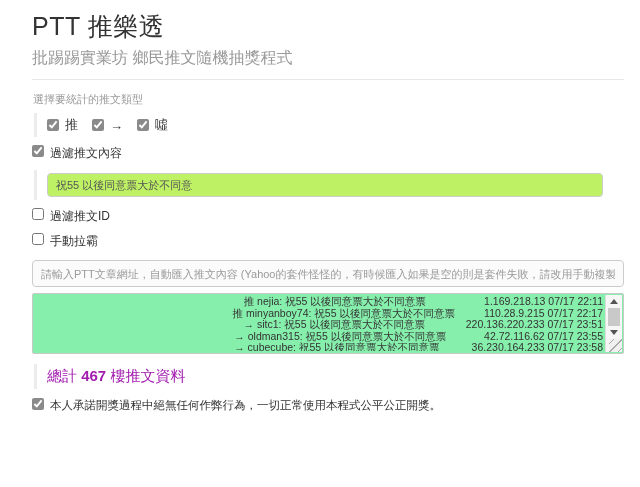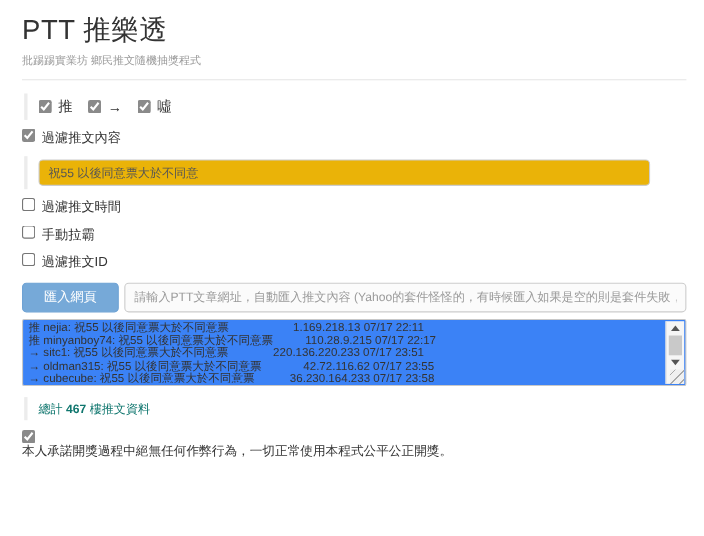--- a/index.html
+++ b/index.html
@@ -2,88 +2,89 @@
 <html><head>
 <meta charset="utf-8">
 <style>
   * { box-sizing: border-box; }
   html,body { margin:0; padding:0; background:#fff; }
   body {
     width:640px; height:487px; overflow:hidden;
     font-family:"Liberation Sans","DejaVu Sans",sans-serif;
     color:#333; font-size:12px;
   }
-  .page { padding:10px 16px 0 20px; }
+  .page { padding:10px 16px 0 32px; }
 
   h1.title { font-size:25px; font-weight:500; margin:0 0 5px 0; color:#333; letter-spacing:.5px; }
-  .subtitle { font-size:10px; color:#999; margin:0 0 10px 0; }
+  .subtitle { font-size:16px; color:#999; margin:0 0 10px 0; }
   hr.sep { border:none; border-top:1px solid #e7e7e7; margin:0 0 12px 0; }
 
   .field-label { font-size:11px; color:#999; margin:0 0 6px 1px; }
 
   .indent-group { border-left:3px solid #ececec; margin:4px 0 8px 2px; padding:3px 0 3px 10px; }
 
   .cb-row { display:flex; align-items:flex-start; margin:8px 0; font-size:12px; color:#333; }
   .cb-row input[type=checkbox] { width:12px; height:12px; margin:0 6px 0 0; accent-color:#8a8a8a; }
   .types-row { display:flex; align-items:center; gap:4px; font-size:13px; }
   .types-row .type-item { display:flex; align-items:center; margin-right:10px; }
   .types-row input[type=checkbox] { width:12px; height:12px; margin:0 6px 0 0; accent-color:#8a8a8a; }
 
   .filter-input {
-    width:556px; height:24px; background:#eab308; border:1px solid #ccc; border-radius:4px;
+    width:556px; height:24px; background:#bef264; border:1px solid #ccc; border-radius:4px;
     padding:0 8px; font-size:11px; color:#555; font-family:inherit;
   }
 
   .import-row { display:flex; gap:5px; margin:10px 0 6px 0; }
   .btn-blue {
     background:#76a9d8; border:1px solid #6ea2d4; color:#fff; border-radius:4px;
     font-size:12px; cursor:pointer; font-family:inherit;
   }
   .import-btn { width:88px; height:27px; }
   .url-input {
     flex:1; height:27px; border:1px solid #ccc; border-radius:4px; background:#fbfbfb;
     padding:0 8px; font-size:11px; color:#333; font-family:inherit;
   }
   .url-input::placeholder { color:#9a9a9a; }
 
   .fake-textarea {
     position:relative; margin:2px 0 10px 0; height:61px;
-    background:#3b82f6; border:1px solid #c8c8c8; border-radius:2px;
+    background:#86efac; border:1px solid #c8c8c8; border-radius:2px;text-align:right;
   }
   .fake-textarea .ta-content {
     position:absolute; inset:2px 20px 2px 5px; overflow:hidden;
     white-space:pre; font-size:10.5px; line-height:11.5px; color:#333;
   }
   .scroll-track {
     position:absolute; top:1px; right:1px; bottom:1px; width:17px;
     background:#f6f6f6; border-left:1px solid #ddd;
   }
   .arrow-up, .arrow-down { position:absolute; left:4px; width:0; height:0; border-left:4px solid transparent; border-right:4px solid transparent; }
   .arrow-up { top:4px; border-bottom:5px solid #555; }
   .arrow-down { bottom:17px; border-top:5px solid #555; }
   .scroll-thumb { position:absolute; top:13px; left:2px; width:12px; height:18px; background:#c9c9c9; }
   .resize-grip {
     position:absolute; bottom:1px; right:1px; width:13px; height:13px; background:#f0f0f0;
     background-image:repeating-linear-gradient(135deg, transparent 0 3px, #a9a9a9 3px 4px, transparent 4px 6px);
   }
 
-  .stat-line { border-left:3px solid #ececec; margin:9px 0 9px 2px; padding:3px 0 3px 10px; font-size:11px; color:#0f766e; }
+  .stat-line { border-left:3px solid #ececec; margin:9px 0 9px 2px; padding:3px 0 3px 10px; font-size:15px; color:#a21caf; }
   .stat-line b { font-weight:bold; }
 
-  .pledge-row { font-size:11.5px;flex-direction:column; }
+  .pledge-row { font-size:11.5px; }
 </style>
 </head>
 <body>
 
 <div class="page">
 
   <h1 class="title">PTT 推樂透</h1>
   <p class="subtitle">批踢踢實業坊 鄉民推文隨機抽獎程式</p>
   <hr class="sep">
 
+  <div class="field-label">選擇要統計的推文類型</div>
 
   <div class="indent-group types-row">
     <span class="type-item">
       <input type="checkbox" checked="" style="">
       <span>推</span>
     </span>
     <span class="type-item">
       <input type="checkbox" checked="" style="">
       <span>→</span>
     </span>
@@ -95,37 +96,32 @@
 
   <div class="cb-row">
     <input type="checkbox" checked="" style="">
     <span>過濾推文內容</span>
   </div>
 
   <div class="indent-group">
     <input class="filter-input" type="text" value="祝55 以後同意票大於不同意" style="">
   </div>
 
+
   <div class="cb-row">
     <input type="checkbox" style="">
-    <span>過濾推文時間</span>
+    <span>過濾推文ID</span>
   </div>
 
   <div class="cb-row">
     <input type="checkbox" style="">
     <span>手動拉霸</span>
   </div>
 
-  <div class="cb-row">
-    <input type="checkbox" style="">
-    <span>過濾推文ID</span>
-  </div>
-
   <div class="import-row">
-    <button class="btn-blue import-btn">匯入網頁</button>
     <input class="url-input" type="text" placeholder="請輸入PTT文章網址，自動匯入推文內容 (Yahoo的套件怪怪的，有時候匯入如果是空的則是套件失敗，請改用手動複製貼上，感謝orz)" style="">
   </div>
 
   <div class="fake-textarea">
     <div class="ta-content">推 nejia: 祝55 以後同意票大於不同意票                    1.169.218.13 07/17 22:11
 推 minyanboy74: 祝55 以後同意票大於不同意票          110.28.9.215 07/17 22:17
 → sitc1: 祝55 以後同意票大於不同意票              220.136.220.233 07/17 23:51
 → oldman315: 祝55 以後同意票大於不同意票             42.72.116.62 07/17 23:55
 → cubecube: 祝55 以後同意票大於不同意票           36.230.164.233 07/17 23:58</div>
     <div class="scroll-track">

